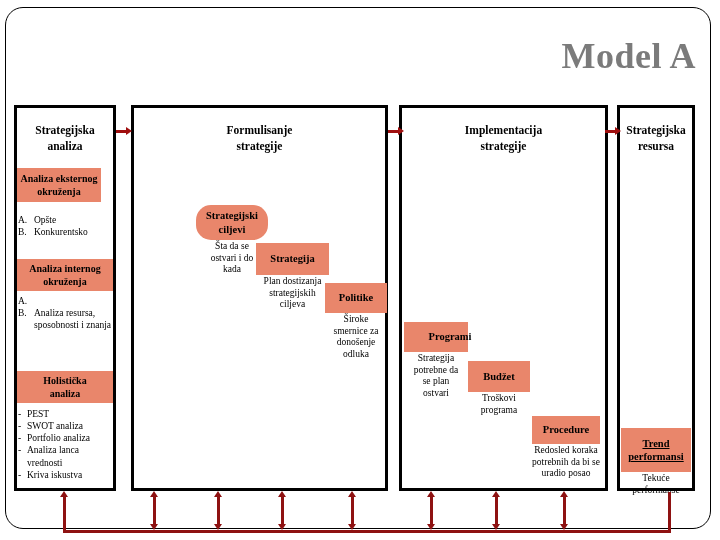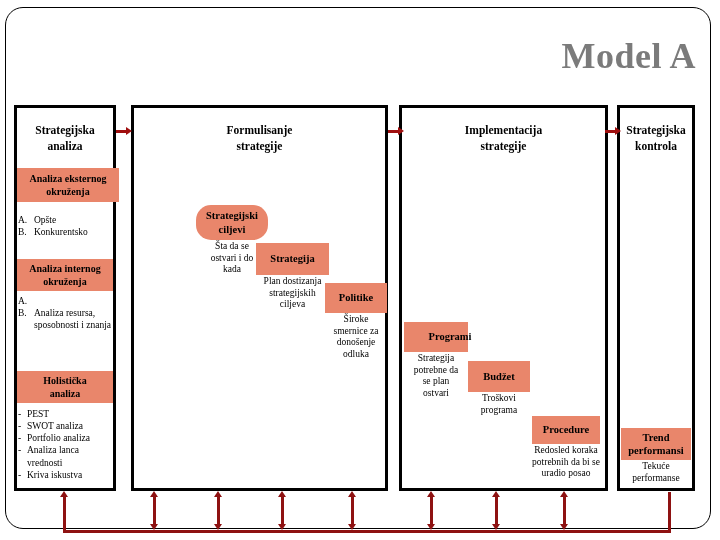--- a/index.html
+++ b/index.html
@@ -91,21 +91,21 @@
 
   <div class="col" style="left:14px;top:105px;width:102px;height:386px;">
     <div class="col-head">
       <span>
         <span>Strategijska</span><br>
         <span>analiza</span>
       </span>
     </div>
   </div>
 
-  <div class="band" style="left:17px;top:168px;width:102px;height:34px;">
+  <div class="band" style="left:17px;top:168px;width:84px;height:34px;">
     <span>
       <span>Analiza eksternog</span><br>
       <span>okruženja</span>
     </span>
   </div>
   <div class="listblk" style="left:18px;top:214px;width:94px;">
     <div class="row">
         <span class="mk">A.</span>
         <span class="tx">Opšte</span>
       </div>
@@ -236,27 +236,27 @@
       <span>Redosled koraka</span><br>
       <span>potrebnih da bi se</span><br>
       <span>uradio posao</span>
     </div>
   </div>
 
   <div class="col" style="left:617px;top:105px;width:78px;height:386px;">
     <div class="col-head">
       <span>
         <span>Strategijska</span><br>
-        <span>kontrola</span>
+        <span>resursa</span>
       </span>
     </div>
   </div>
 
   <div class="step" style="left:621px;top:428px;width:70px;">
-    <div class="cap" style="height:32px;">
+    <div class="cap" style="height:44px;text-decoration:underline;">
       <span>
         <span>Trend</span><br>
         <span>performansi</span>
       </span>
     </div>
     <div class="sub">
       <span>Tekuće</span><br>
       <span>performanse</span>
     </div>
   </div>

